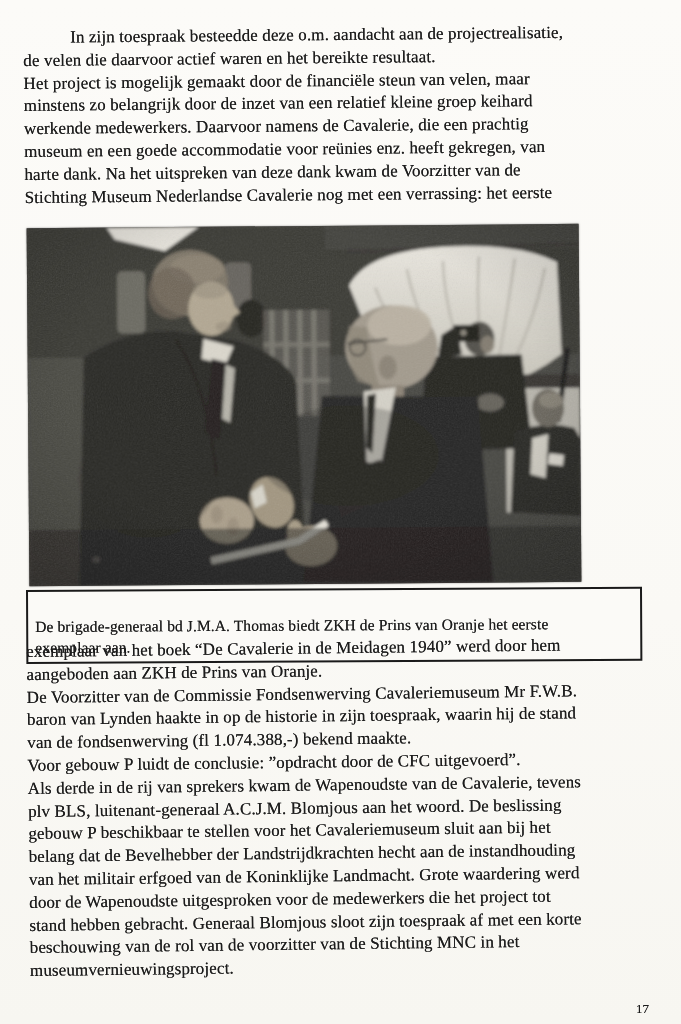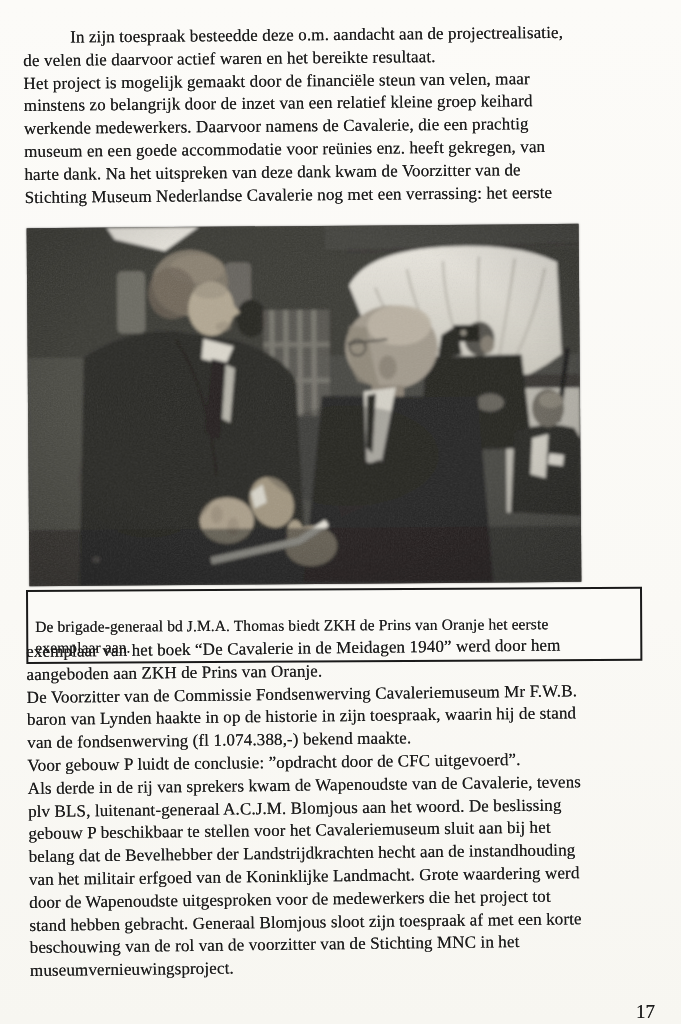--- a/index.html
+++ b/index.html
@@ -29,21 +29,21 @@
     font-size:15.5px;line-height:21.5px;white-space:pre-line;
     letter-spacing:0.1px;text-shadow:0 0 0.5px rgba(25,25,25,0.8);
     transform:rotate(-0.3deg);transform-origin:left top;
     background:rgba(252,251,248,0.65);
   }
   #paragraph-bottom{
     left:26px;top:641px;width:652px;
     transform:rotate(-0.7deg);transform-origin:left top;
   }
   #page-number{
-    position:absolute;left:636px;top:1001px;font-size:19px;
+    position:absolute;left:636px;top:1001px;font-size:13px;
     text-shadow:0 0 0.5px rgba(25,25,25,0.8);
   }
 </style>
 </head>
 <body>
 
 <div>
 
   <div class="text-block" id="paragraph-top">In zijn toespraak besteedde deze o.m. aandacht aan de projectrealisatie,
 de velen die daarvoor actief waren en het bereikte resultaat.

